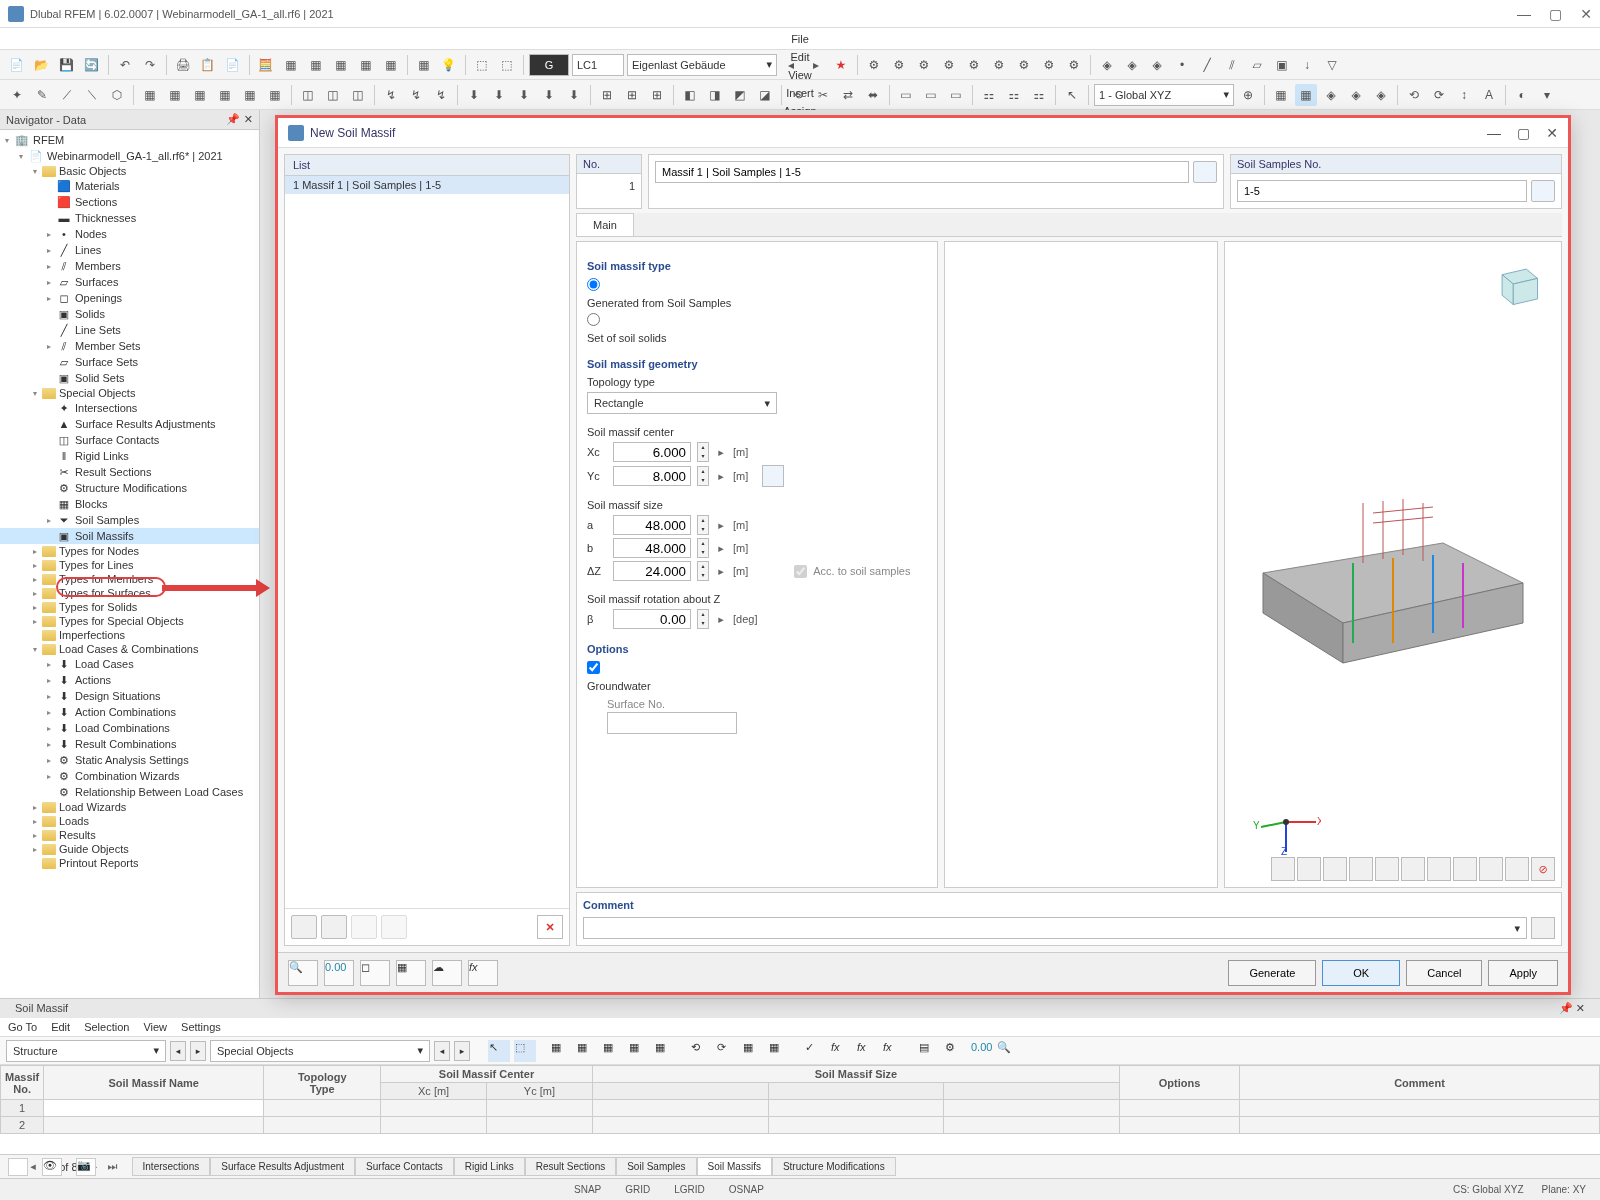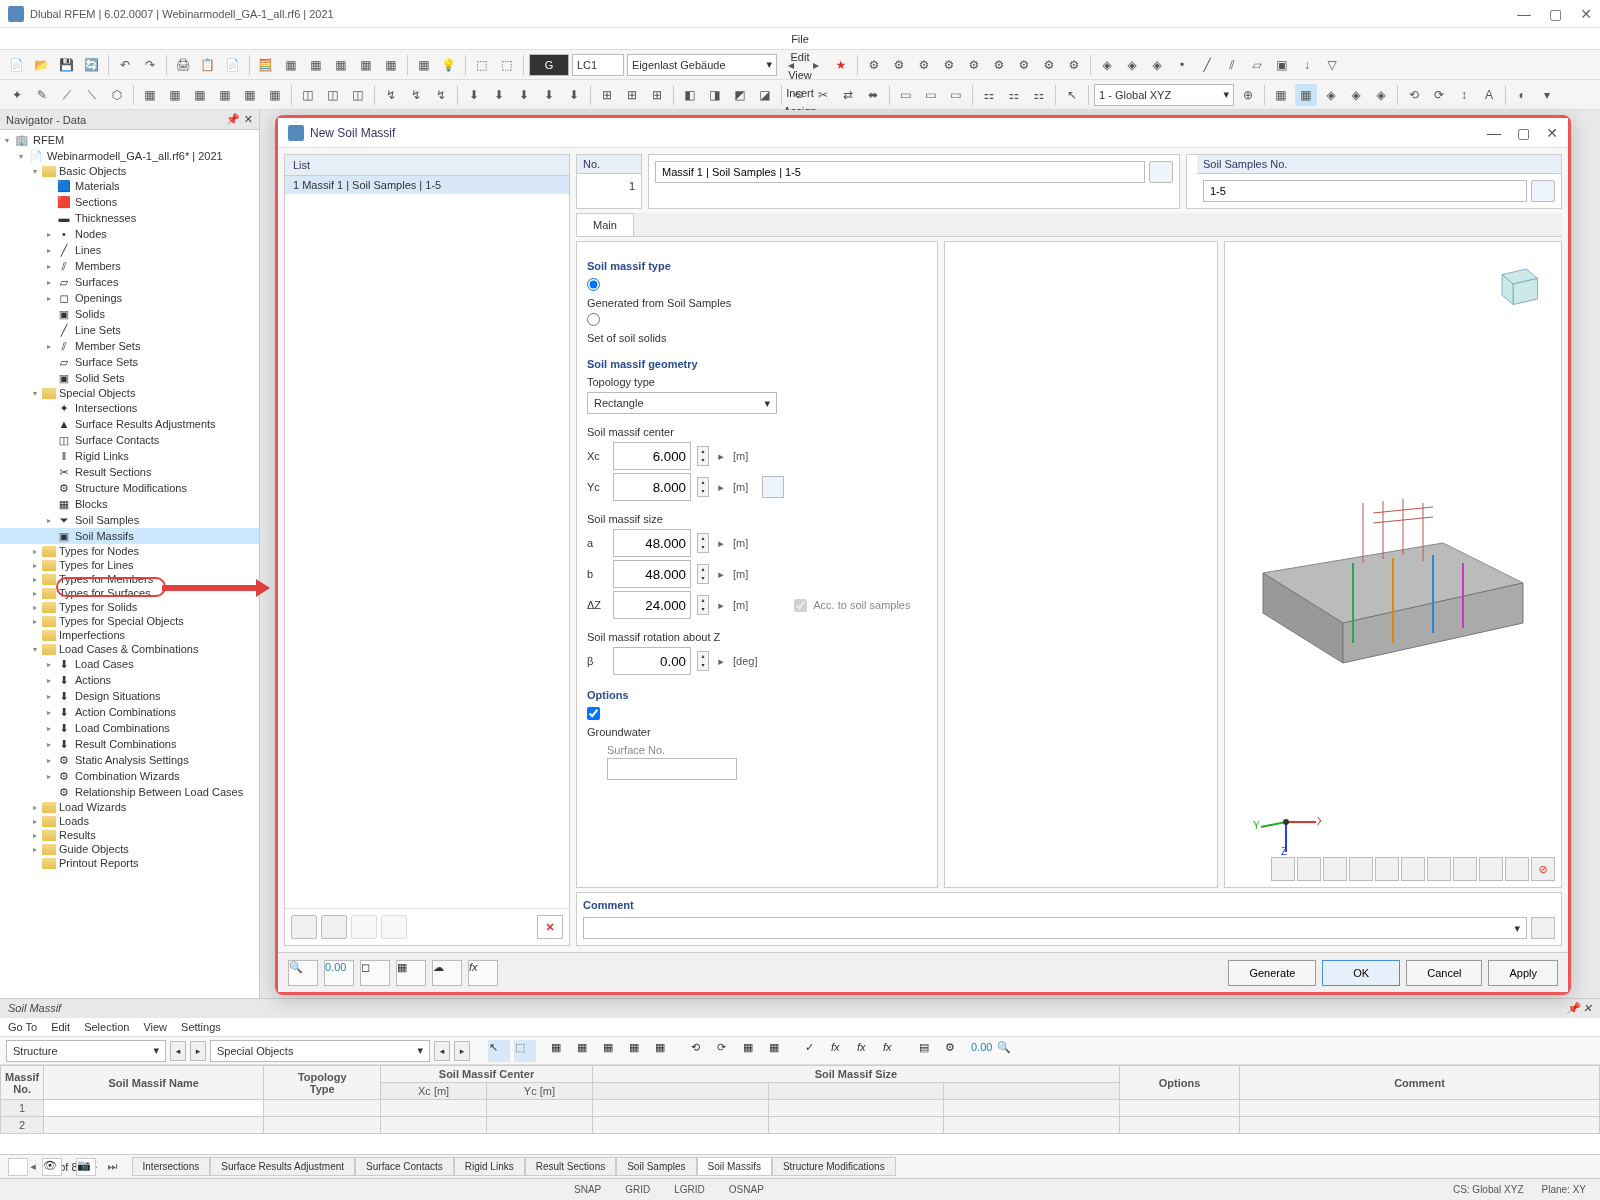--- a/index.html
+++ b/index.html
@@ -43,60 +43,60 @@
 .indent2 { padding-left: 28px; }
 .indent3 { padding-left: 42px; }
 
 
 .callout { position: absolute; left: 56px; top: 577px; width: 210px; height: 22px; pointer-events: none; }
 .callout .ring { position: absolute; left: 0; top: 0; width: 110px; height: 20px; border: 2px solid #e04040; border-radius: 10px; }
 .callout .arrow { position: absolute; left: 106px; top: 8px; width: 100px; height: 6px; background: linear-gradient(to right, #e04040, #e04040); }
 .callout .arrowhead { position: absolute; left: 200px; top: 2px; width: 0; height: 0; border-left: 14px solid #e04040; border-top: 9px solid transparent; border-bottom: 9px solid transparent; }
 
 
-.dialog { position: absolute; left: 275px; top: 115px; width: 1296px; height: 880px; background: #f7f7f7; border: 3px solid #e55; border-radius: 8px; box-shadow: 0 4px 20px rgba(0,0,0,.2); display: flex; flex-direction: column; }
+.dialog { position: absolute; left: 275px; top: 115px; width: 1296px; height: 880px; background: #f7f7f7; border: 3px solid #e55; border-radius: 0; box-shadow: 0 4px 20px rgba(0,0,0,.2); display: flex; flex-direction: column; }
 .dlg-title { height: 30px; display: flex; align-items: center; padding: 0 10px; background: #fff; border-bottom: 1px solid #ddd; }
 .dlg-title .dlogo { width: 16px; height: 16px; background: #5588bb; border-radius: 2px; margin-right: 6px; }
 .dlg-title .t { flex: 1; color: #336; font-size: 12px; }
 .dlg-title .wb { display: flex; gap: 16px; font-size: 14px; color: #555; }
 .dlg-body { flex: 1; display: flex; gap: 6px; padding: 6px; overflow: hidden; }
 .dlg-list { width: 286px; background: #fff; border: 1px solid #ccc; display: flex; flex-direction: column; }
 .dlg-list-h { background: #e8eef6; color: #336; padding: 4px 8px; font-size: 11px; border-bottom: 1px solid #ccc; }
 .dlg-list-row { padding: 3px 8px; background: #d8e8f8; font-size: 11px; }
 .dlg-list-tb { margin-top: auto; padding: 6px; display: flex; gap: 4px; border-top: 1px solid #ddd; align-items: center; }
 .dlg-list-tb .sm { width: 26px; height: 24px; border: 1px solid #bbb; background: #f0f0f0; border-radius: 2px; }
 .dlg-list-tb .del { margin-left: auto; color: #d33; font-weight: bold; width: 26px; height: 24px; border: 1px solid #bbb; background: #fff; display: flex; align-items: center; justify-content: center; }
 
 .dlg-center { flex: 1; display: flex; flex-direction: column; gap: 4px; }
 .dlg-toprow { display: flex; gap: 6px; }
 .field-box { background: #fff; border: 1px solid #ccc; }
 .field-head { background: #e8eef6; color: #336; padding: 3px 6px; font-size: 11px; border-bottom: 1px solid #ccc; }
 .field-body { padding: 6px; }
 .no-box { width: 66px; }
 .name-box { flex: 1; }
-.samples-box { width: 376px; padding-left: 10px; }
+.samples-box { width: 332px; }
 .name-row { display: flex; gap: 4px; align-items: center; }
 .name-row input { flex: 1; height: 22px; border: 1px solid #bbb; padding: 0 6px; font-size: 11px; }
 .name-row .ibtn { width: 24px; height: 22px; border: 1px solid #bbb; background: #eef4fb; border-radius: 2px; }
 
 .dlg-tabs { display: flex; background: #f0f0f0; border-bottom: 1px solid #ccc; }
 .dlg-tab { padding: 5px 16px; background: #fff; border: 1px solid #ccc; border-bottom: none; margin-right: 2px; font-size: 11px; }
 
 .dlg-panels { flex: 1; display: flex; gap: 6px; }
 .panel-main { width: 362px; background: #fff; border: 1px solid #ccc; padding: 10px; overflow: auto; }
 .panel-mid { width: 274px; background: #fff; border: 1px solid #ccc; }
 .panel-preview { flex: 1; background: #fff; border: 1px solid #ccc; position: relative; }
 
 .sect-h { color: #2a4d8f; font-size: 11px; font-weight: 600; margin: 8px 0 6px; }
 .radio-row, .check-row { display: flex; align-items: flex-start; gap: 6px; margin: 4px 0; font-size: 11px; flex-direction: column; }
 .radio-row input, .check-row input { width: 13px; height: 13px; }
 
 .form-row { display: flex; align-items: center; gap: 6px; margin: 3px 0; font-size: 11px; }
 .form-row .lbl2 { width: 20px; }
-.form-row input.num { width: 78px; height: 28px; text-align: right; padding: 0 4px; border: 1px solid #bbb; }
+.form-row input.num { width: 78px; height: 20px; text-align: right; padding: 0 4px; border: 1px solid #bbb; }
 .form-row .spin { width: 12px; height: 20px; border: 1px solid #bbb; background: #f5f5f5; display: flex; flex-direction: column; }
 .form-row .spin div { flex: 1; font-size: 6px; text-align: center; }
 .form-row .go { width: 12px; text-align: center; color: #666; }
 .form-row .unit { color: #555; }
 .form-row .pick { width: 22px; height: 22px; border: 1px solid #bbb; background: #eef4fb; margin-left: 8px; }
 
 .sel { height: 22px; border: 1px solid #bbb; padding: 0 6px; display: flex; align-items: center; justify-content: space-between; width: 190px; background: #fff; }
 
 .comment-box { background: #fff; border: 1px solid #ccc; padding: 6px; }
 .comment-box .sect-h { margin-top: 0; }
@@ -111,21 +111,21 @@
 .preview-tools .pt { width: 24px; height: 24px; border: 1px solid #bbb; background: #f0f0f0; }
 
 .dlg-footer { height: 40px; border-top: 1px solid #ccc; display: flex; align-items: center; padding: 0 10px; gap: 6px; background: #f0f0f0; }
 .dlg-footer .fbtn { width: 30px; height: 26px; border: 1px solid #bbb; background: #fafafa; }
 .dlg-footer .spacer { flex: 1; }
 .dlg-footer .btn { height: 26px; padding: 0 20px; border: 1px solid #999; background: #f5f5f5; font-size: 11px; }
 .dlg-footer .btn.primary { background: #e6f0fa; border-color: #4a90d9; padding: 0 30px; }
 
 
 .bottom-panel { height: 180px; background: #fff; border-top: 1px solid #ccc; display: flex; flex-direction: column; }
-.bp-title { background: #e8e8e8; padding: 3px 8px; font-size: 11px; color: #444; display: flex; justify-content: space-between; font-style: italic; }
+.bp-title { background: #e8e8e8; padding: 3px 15px; font-size: 11px; color: #444; display: flex; justify-content: space-between; }
 .bp-menu { padding: 3px 8px; display: flex; gap: 14px; font-size: 11px; border-bottom: 1px solid #ddd; }
 .bp-toolbar { height: 28px; display: flex; align-items: center; padding: 0 6px; gap: 4px; border-bottom: 1px solid #ddd; background: #f8f8f8; }
 .bp-toolbar .combo2 { height: 22px; border: 1px solid #bbb; padding: 0 6px; display: flex; align-items: center; min-width: 160px; background: #fff; }
 .bp-toolbar .nav { width: 16px; height: 20px; border: 1px solid #bbb; background: #f0f0f0; text-align: center; font-size: 9px; line-height: 18px; }
 .bp-toolbar .tbn { width: 22px; height: 22px; border: 1px solid transparent; }
 .bp-table { flex: 1; overflow: auto; }
 .bp-table table { border-collapse: collapse; width: 100%; font-size: 11px; }
 .bp-table th, .bp-table td { border: 1px solid #ccc; padding: 2px 4px; text-align: center; background: #f4f4f4; color: #555; }
 .bp-table th.sub { background: #eee; font-weight: normal; }
 .bp-table td.rownum { background: #eee; width: 40px; }

